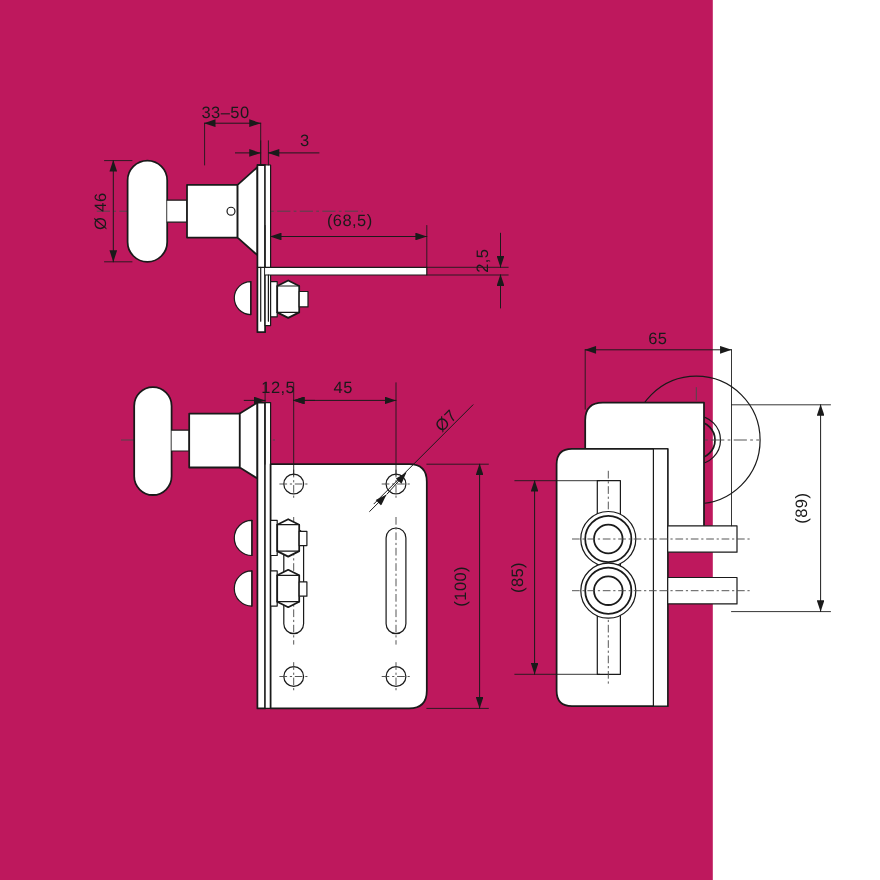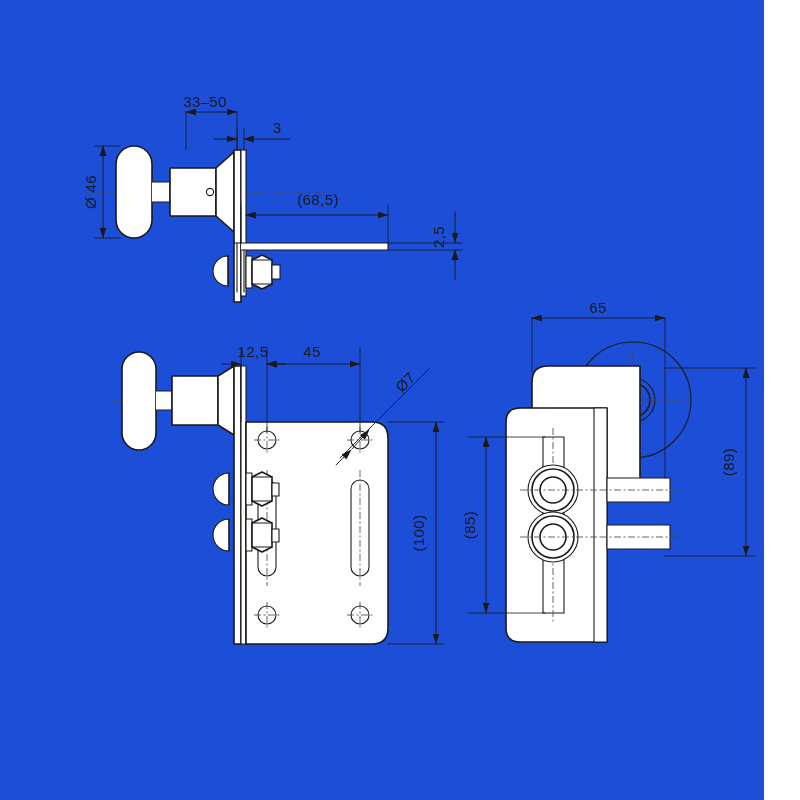--- a/index.html
+++ b/index.html
@@ -8,23 +8,23 @@
     background: #ffffff;
   }
   body {
     width: 800px;
     height: 800px;
     font-family: "Liberation Sans", sans-serif;
     overflow: hidden;
   }
   #drawing-root {
     position: relative;
-    width: 764px;
+    width: 648px;
     height: 800px;
-    background: #1d4ed8;
+    background: #be185d;
   }
   svg#cad {
     display: block;
     width: 800px;
     height: 800px;
   }
   .solid {
     fill: none;
     stroke: #1a1a1a;
     stroke-width: 1.6;

